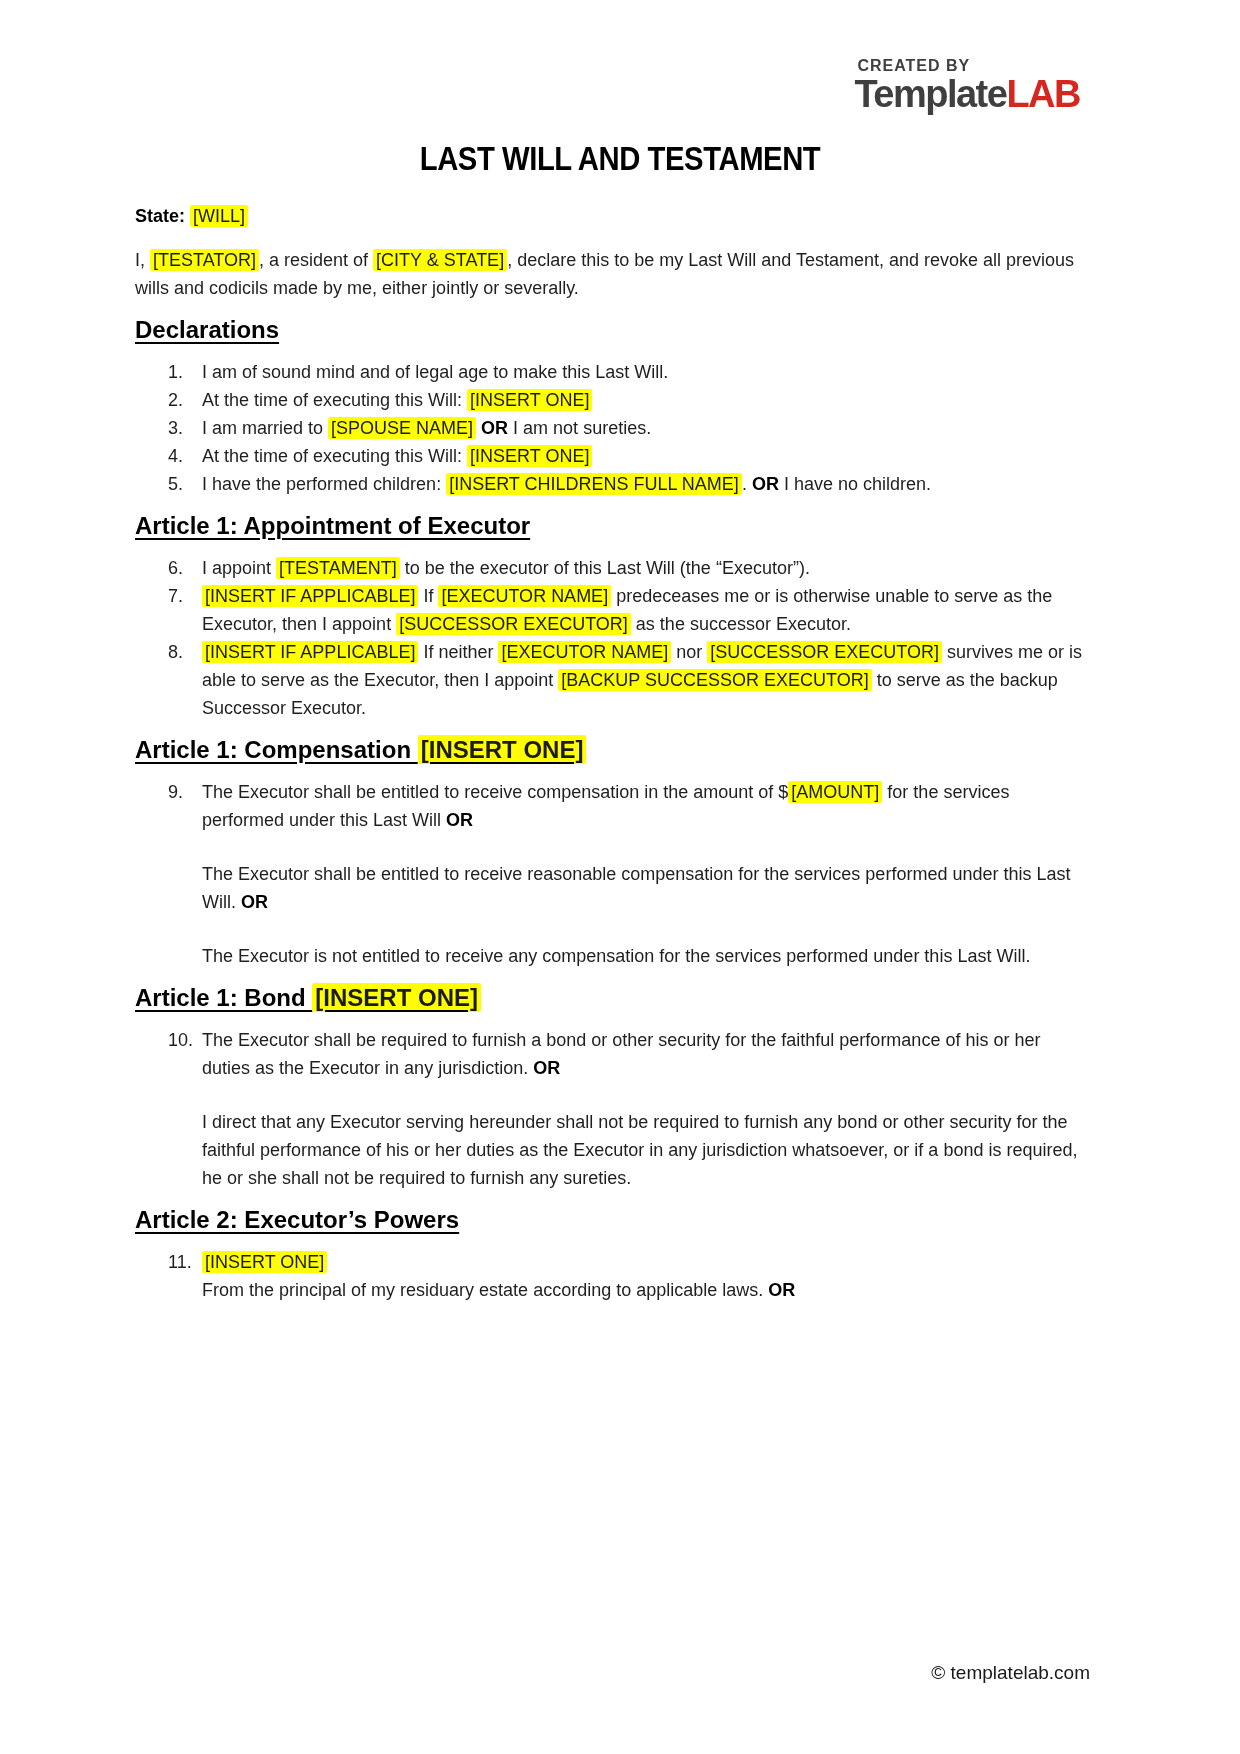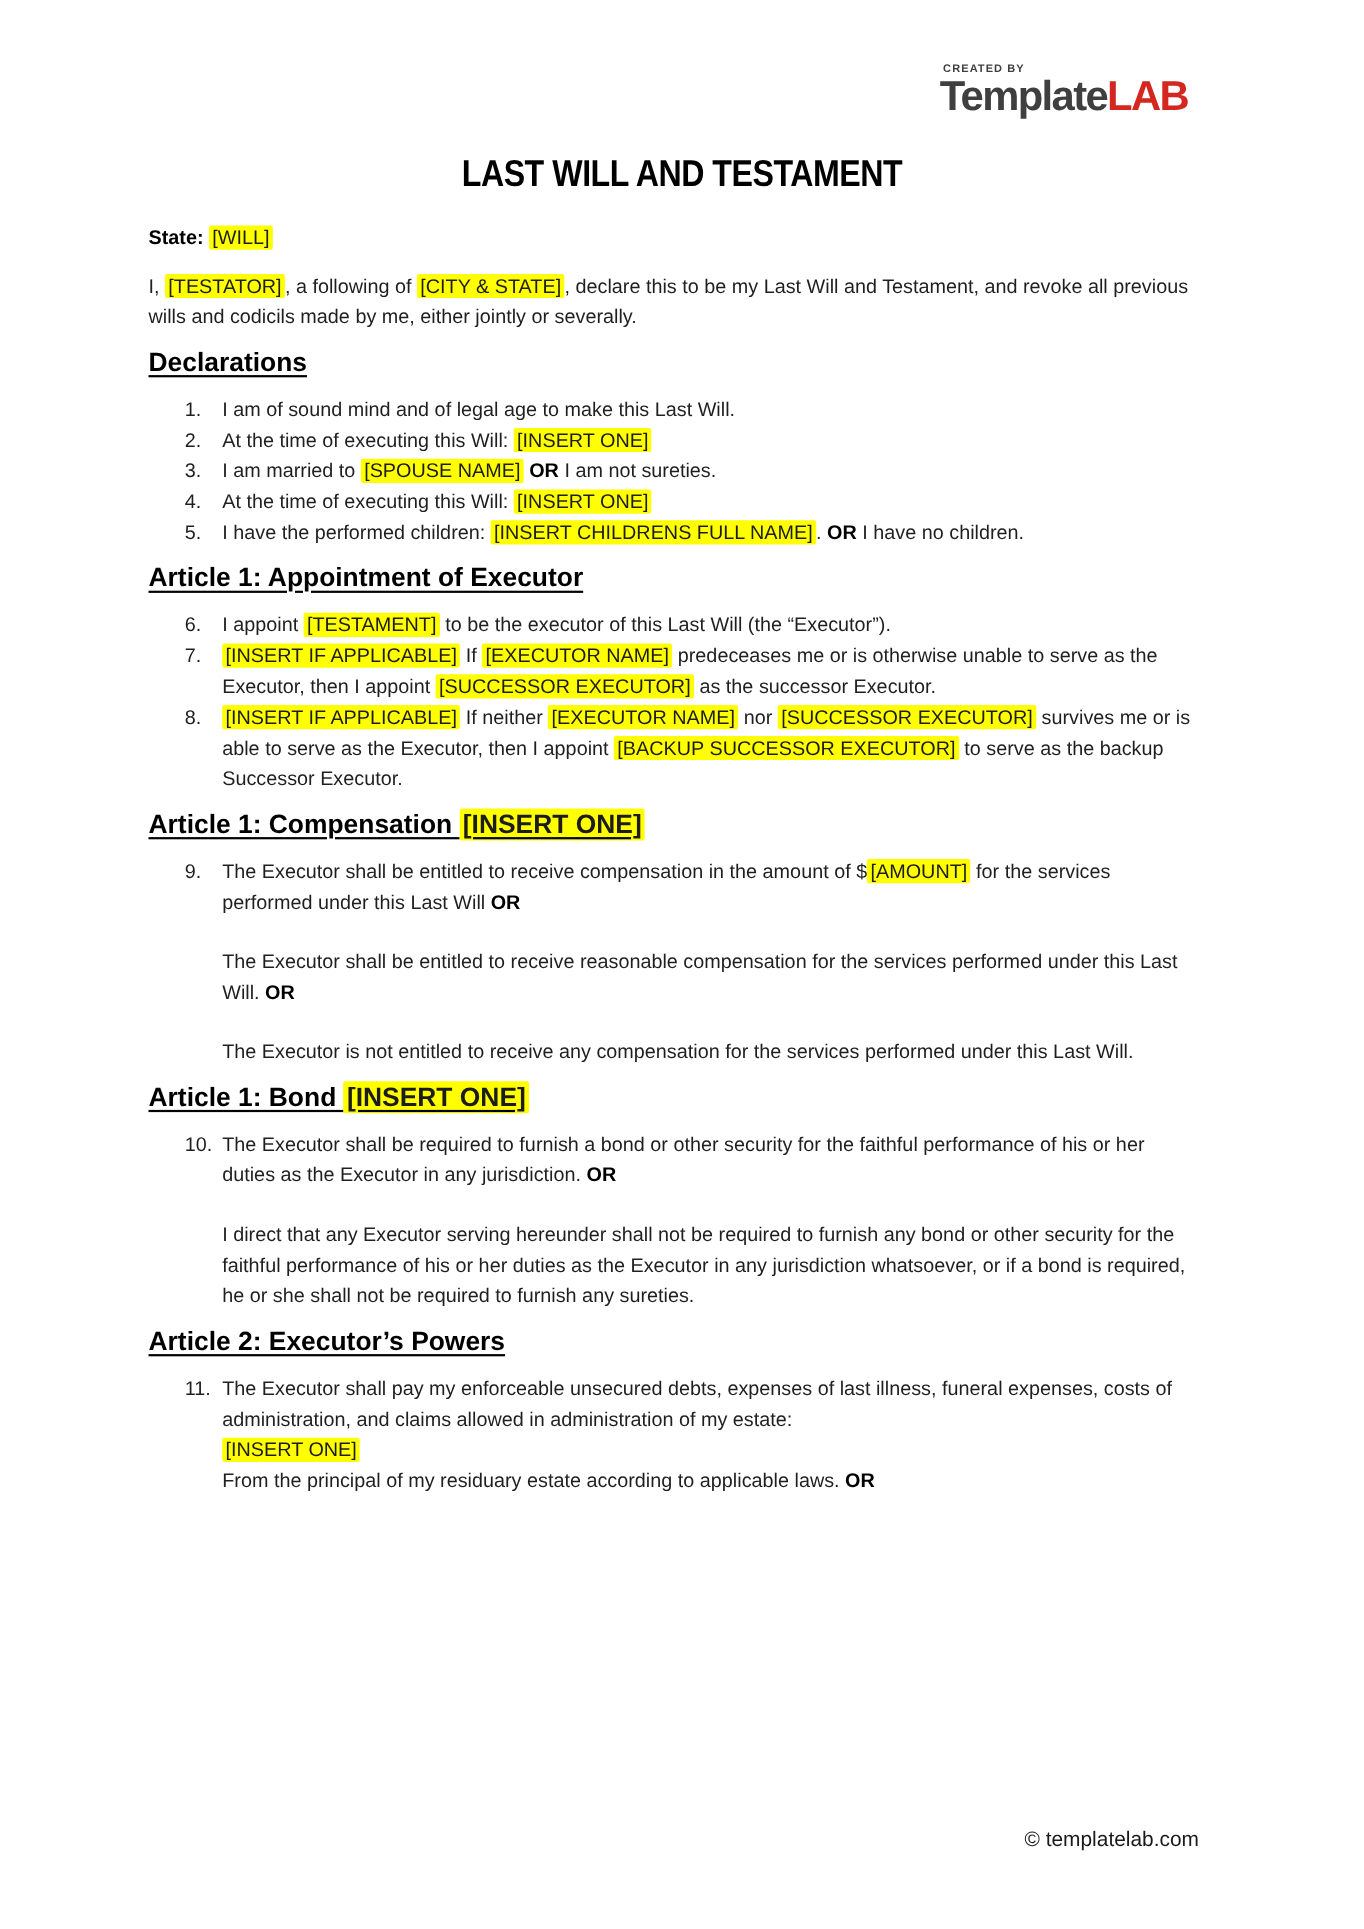--- a/index.html
+++ b/index.html
@@ -25,21 +25,21 @@
   .header{position:relative;height:118px;}
   .logo-block{
     position:absolute;
     top:58px;
     right:160px;
     text-align:left;
     line-height:1;
   }
   .created-by{
     display:block;
-    font-size:10px;
+    font-size:16px;
     font-weight:bold;
     letter-spacing:1px;
     color:var(--brand-dark);
     margin:0 0 1px 3px;
   }
   .brand{
     font-size:38px;
     font-weight:bold;
     letter-spacing:-1.5px;
     color:var(--brand-dark);
@@ -109,21 +109,21 @@
     <div class="logo-block">
       <span class="created-by">CREATED BY</span>
       <span class="brand"><span>Template</span><span class="accent">LAB</span></span>
     </div>
   </div>
 
   <h1 class="doc-title">LAST WILL AND TESTAMENT</h1>
 
   <div class="content">
       <p class="para first"><strong>State:</strong><span> </span><mark class="hl">[WILL]</mark></p>
-      <p class="para"><span>I, </span><mark class="hl">[TESTATOR]</mark><span>, a following of </span><mark class="hl">[CITY &amp; STATE]</mark><span>, declare this to be my Last Will and Testament, and revoke all previous wills and codicils made by me, either jointly or severally.</span></p>
+      <p class="para"><span>I, </span><mark class="hl">[TESTATOR]</mark><span>, a resident of </span><mark class="hl">[CITY &amp; STATE]</mark><span>, declare this to be my Last Will and Testament, and revoke all previous wills and codicils made by me, either jointly or severally.</span></p>
       <h2 class="sect"><span>Declarations</span></h2>
       <div class="li">
         <span class="num">1.</span>
         <div class="li-body">
           <div class="li-para"><span>I am of sound mind and of legal age to make this Last Will.</span></div>
         </div>
       </div>
       <div class="li">
         <span class="num">2.</span>
         <div class="li-body">
@@ -181,21 +181,20 @@
         <span class="num">10.</span>
         <div class="li-body">
           <div class="li-para"><span>The Executor shall be required to furnish a bond or other security for the faithful performance of his or her duties as the Executor in any jurisdiction. </span><strong>OR</strong></div>
           <div class="li-para gap"><span>I direct that any Executor serving hereunder shall not be required to furnish any bond or other security for the faithful performance of his or her duties as the Executor in any jurisdiction whatsoever, or if a bond is required, he or she shall not be required to furnish any sureties.</span></div>
         </div>
       </div>
       <h2 class="sect"><span>Article 2: Executor’s Powers</span></h2>
       <div class="li">
         <span class="num">11.</span>
         <div class="li-body">
-          <div class="li-para"><span>The Executor shall pay my enforceable unsecured debts, expenses of last illness, funeral expenses, costs of administration, and claims allowed in administration of my estate:</span></div>
           <div class="li-para"><mark class="hl">[INSERT ONE]</mark></div>
           <div class="li-para"><span>From the principal of my residuary estate according to applicable laws. </span><strong>OR</strong></div>
         </div>
       </div>
     </div>
 
   <div class="footer">© templatelab.com</div>
 
 </div>
 

